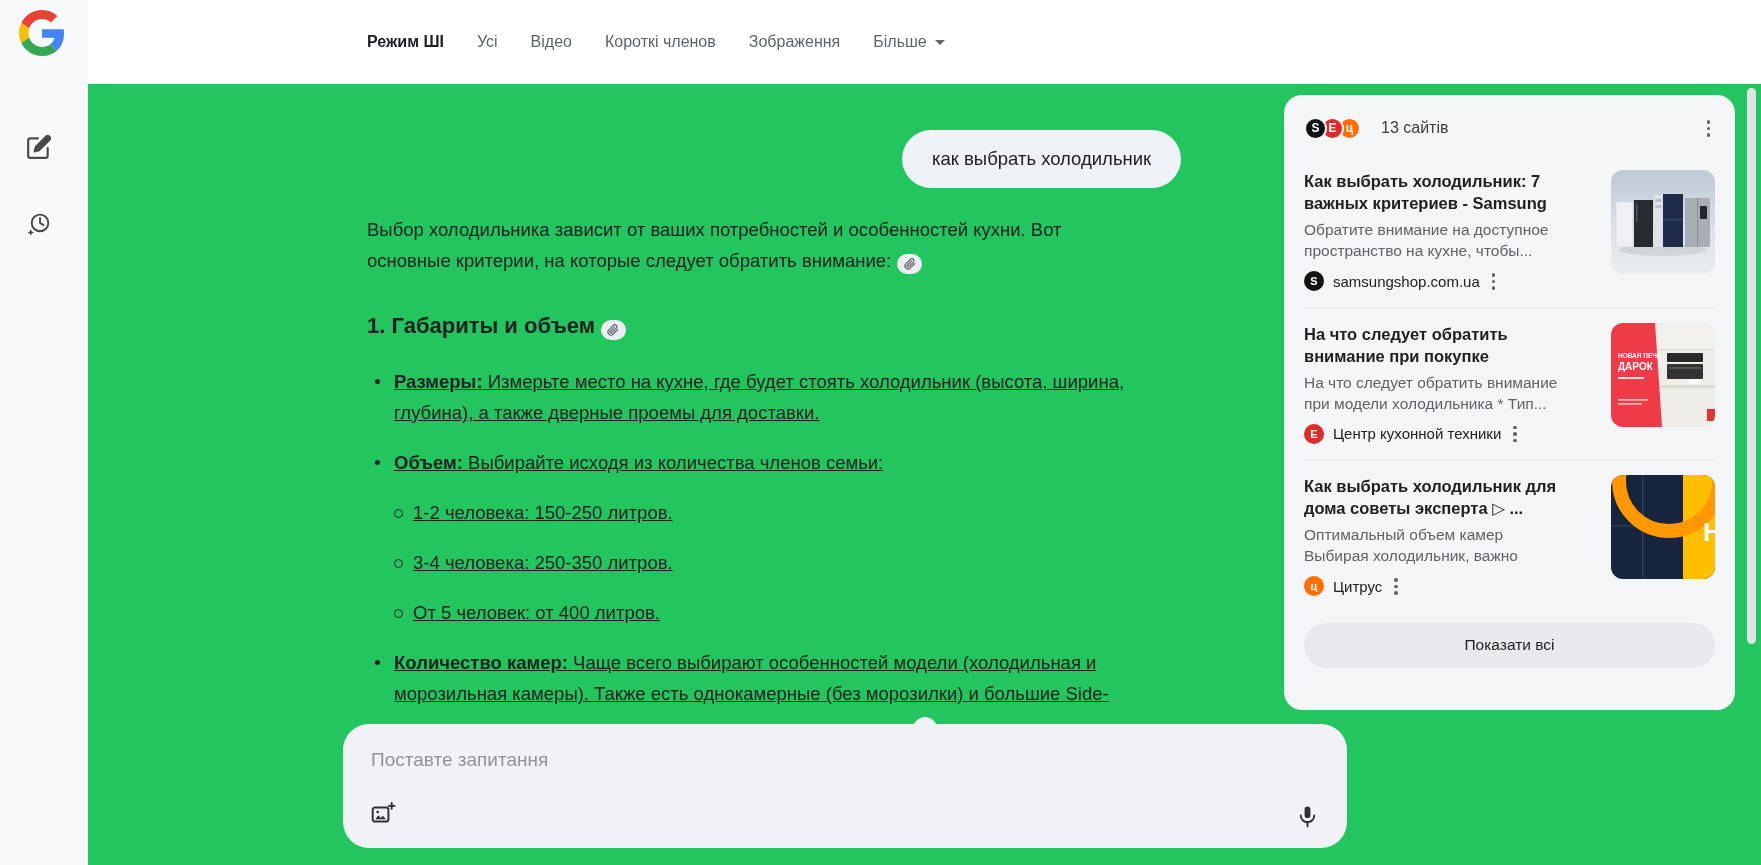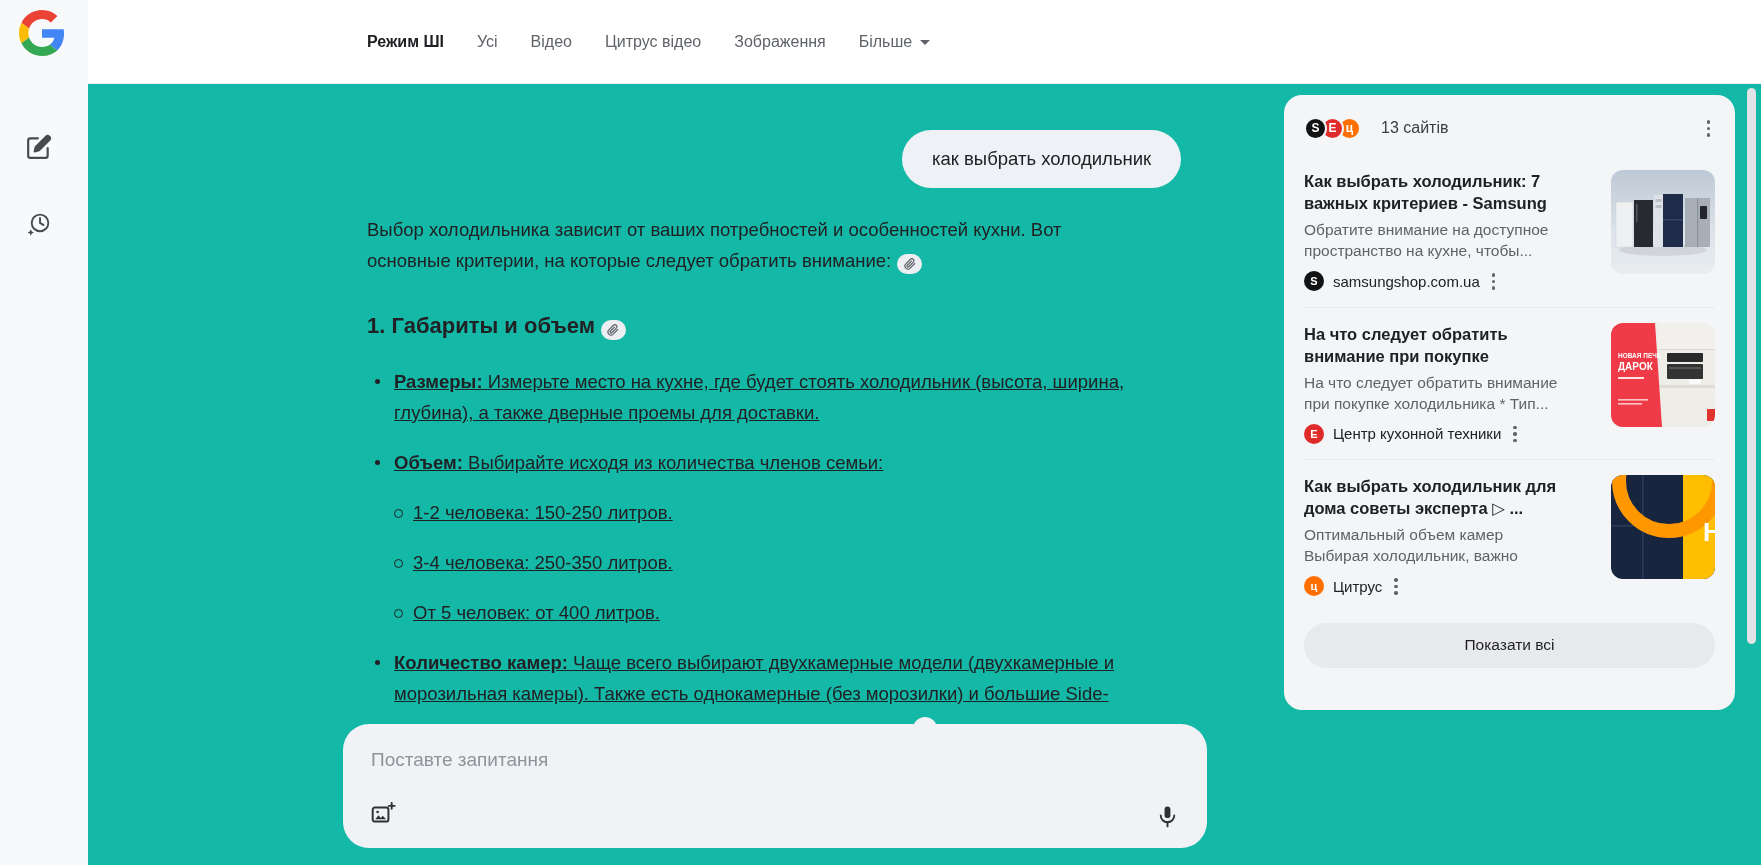--- a/index.html
+++ b/index.html
@@ -1,19 +1,19 @@
 <!DOCTYPE html>
 <html><head>
 <meta charset="utf-8">
 <style>
   * { box-sizing: border-box; }
   html,body { margin:0; padding:0; background:#fff; }
   .app {
     position:relative; width:1761px; height:865px; overflow:hidden;
-    font-family:"Liberation Sans","DejaVu Sans",sans-serif; color:#202124; background:#14b8a6;
+    font-family:"Liberation Sans","DejaVu Sans",sans-serif; color:#202124; background:#22c55e;
   }
   svg text { font-family:"Liberation Sans","DejaVu Sans",sans-serif; }
 
   
   .left-rail { position:absolute; left:0; top:0; width:88px; height:865px; background:#f8f9fa; }
   .g-logo { position:absolute; left:19px; top:10px; width:46px; height:46px; cursor:pointer; }
   .rail-btn { position:absolute; left:24px; width:30px; height:30px; display:flex; align-items:center; justify-content:center; cursor:pointer; }
   .rail-btn.compose { top:132px; }
   .rail-btn.history { top:210px; }
 
@@ -41,21 +41,21 @@
   .bullets { list-style:none; margin:0; padding:0; }
   .bullets > li { position:relative; padding-left:27px; margin-bottom:19px;text-decoration:underline; }
   .bullets > li::before { content:''; position:absolute; left:8px; top:13px; width:5px; height:5px; border-radius:50%; background:#202124; }
   .subs { list-style:none; margin:19px 0 0 0; padding:0; }
   .subs li { position:relative; padding-left:19px; margin-bottom:19px; }
   .subs li::before { content:''; position:absolute; left:0; top:12px; width:7px; height:7px; border-radius:50%; border:1.5px solid #202124; background:transparent; }
   .b { font-weight:bold; }
 
   
   .ask-box {
-    position:absolute; left:343px; top:724px; width:864px; height:124px;
+    position:absolute; left:343px; top:724px; width:1004px; height:124px;
     background:#f0f2f5; border-radius:26px; z-index:5;
   }
   .ask-notch { position:absolute; left:570px; top:-7px; width:24px; height:14px; background:#f0f2f5; border-radius:12px 12px 0 0; }
   .ask-input {
     position:absolute; inset:0; width:100%; height:100%; background:transparent; border:none; outline:none; resize:none;
     padding:25px 28px; font-family:"Liberation Sans","DejaVu Sans",sans-serif; font-size:19px; color:#202124;
   }
   .ask-input::placeholder { color:#8f949a; }
   .ask-icon { position:absolute; width:28px; height:28px; display:flex; align-items:center; justify-content:center; cursor:pointer; }
   .ask-icon.img { left:26px; bottom:20px; }
@@ -129,21 +129,21 @@
         <path d="M4.6 16.6l1 2.1 2.1 1-2.1 1-1 2.1-1-2.1-2.1-1 2.1-1z" fill="#474b4e" stroke="#f8f9fa" stroke-width="1.4" paint-order="stroke"></path>
       </svg>
     </div>
   </div>
 
   <div class="topnav">
     <div class="nav-tabs">
       <span class="tab active">Режим ШІ</span>
       <span class="tab">Усі</span>
       <span class="tab">Відео</span>
-      <span class="tab">Цитрус відео</span>
+      <span class="tab">Короткі членов</span>
       <span class="tab">Зображення</span>
       <span class="tab">
         <span>Більше</span>
         <span class="caret"></span>
       </span>
     </div>
   </div>
 
   <div class="user-bubble">
     <span>как выбрать холодильник</span>
@@ -171,21 +171,21 @@
         <span class="b">Объем:</span>
         <span>Выбирайте исходя из количества членов семьи:</span>
         <ul class="subs">
           <li>1-2 человека: 150-250 литров.</li>
           <li>3-4 человека: 250-350 литров.</li>
           <li>От 5 человек: от 400 литров.</li>
         </ul>
       </li>
       <li>
         <span class="b">Количество камер:</span>
-        <span>Чаще всего выбирают двухкамерные модели (двухкамерные и морозильная камеры). Также есть однокамерные (без морозилки) и большие Side-</span>
+        <span>Чаще всего выбирают особенностей модели (холодильная и морозильная камеры). Также есть однокамерные (без морозилки) и большие Side-</span>
       </li>
     </ul>
   </div>
 
   <div class="ask-box">
     <div class="ask-notch"></div>
     <textarea class="ask-input" placeholder="Поставте запитання" style=""></textarea>
     <div class="ask-icon img">
       <svg viewBox="0 0 24 24" width="26" height="26" fill="none" stroke="#2d3134" stroke-width="1.8" stroke-linecap="round" stroke-linejoin="round">
         <rect x="2.5" y="6" width="14.5" height="13" rx="2"></rect>
@@ -256,21 +256,21 @@
           <rect x="89" y="36" width="7" height="13" rx="1" fill="#22262c"></rect>
         </svg>
       </div>
     </div>
 
     <div class="sp-divider"></div>
 
     <div class="card">
       <div class="card-text">
         <div class="card-title">На что следует обратить внимание при покупке холодильника</div>
-        <div class="card-snippet">На что следует обратить внимание при покупке холодильника * Тип...</div>
+        <div class="card-snippet">На что следует обратить внимание при модели холодильника * Тип...</div>
         <div class="card-source">
           <span class="src-fav red">E</span>
           <span>Центр кухонной техники</span>
           <span class="kebab">
               <i></i>
               <i></i>
               <i></i>
             </span>
         </div>
       </div>

